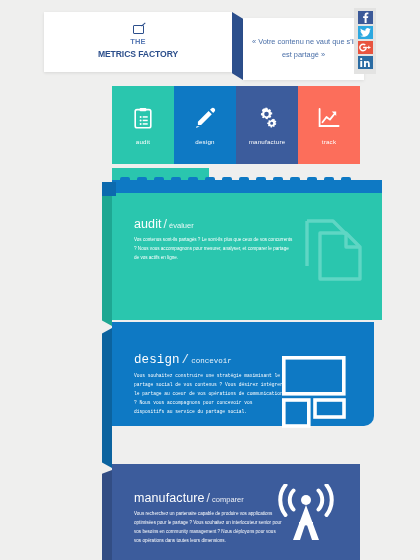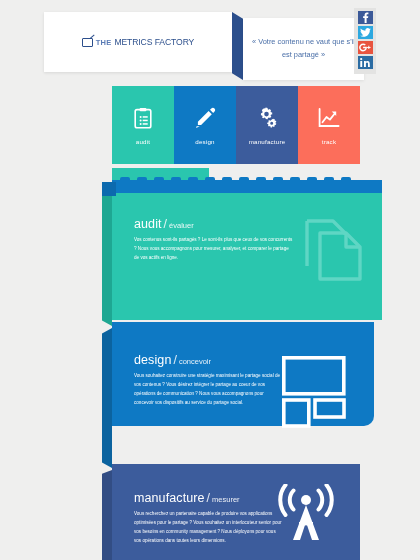--- a/index.html
+++ b/index.html
@@ -11,31 +11,31 @@
   }
   .stage{position:absolute;left:0;top:0;width:420px;height:560px;overflow:hidden;}
 
   
   .header-row{position:absolute;left:44px;top:12px;width:320px;height:60px;}
   .logo-card{
     position:absolute;left:0;top:0;width:188px;height:60px;background:#ffffff;
     display:flex;align-items:center;justify-content:center;
     box-shadow:0 1px 3px rgba(0,0,0,.10);
   }
-  .logo-wrap{display:flex;align-items:center;gap:3px;}
+  .logo-wrap{display:flex;align-items:center;gap:3px;flex-direction:column;}
   .logo-mark{
     width:9px;height:7px;border:1.4px solid #2c4f8c;border-radius:1px;
     position:relative;flex:none;
   }
   .logo-mark:after{
     content:"";position:absolute;right:-3px;top:-2.5px;width:5px;height:1.4px;
     background:#2c4f8c;transform:rotate(-40deg);
   }
   .logo-the{font-size:7.5px;font-weight:bold;color:#5a7bb5;letter-spacing:.2px;}
-  .logo-main{font-size:8.6px;font-weight:normal;color:#2c4f8c;letter-spacing:-.1px;}
+  .logo-main{font-size:8.6px;font-weight:bold;color:#2c4f8c;letter-spacing:-.1px;}
 
   .logo-shadow{
     position:absolute;left:188px;top:0;width:11px;height:68px;background:#2c4f8c;
     clip-path:polygon(0 0,100% 10%,100% 100%,0 90%);
   }
   .quote-card{
     position:absolute;left:199px;top:6px;width:121px;height:62px;background:#ffffff;
     display:flex;align-items:center;justify-content:center;
     box-shadow:0 1px 3px rgba(0,0,0,.08);
   }
@@ -87,21 +87,21 @@
   
   #panel-audit{left:112px;top:180px;width:270px;height:140px;}
   #panel-audit .panel-body{background:#2ac6ae;}
   #panel-audit .brick-top{background:#0e79c4;}
   #panel-audit .stud{background:#0e79c4;}
   #panel-audit .side-shadow{left:-10px;top:6px;width:10px;height:140px;background:#1ea792;
     clip-path:polygon(100% 0,100% 100%,0 96%,0 4%);}
   #panel-audit .left-nub{position:absolute;left:-10px;top:2px;width:14px;height:14px;background:#0c6aae;}
 
   
-  #panel-design{left:112px;top:322px;width:262px;height:104px;}
+  #panel-design{left:112px;top:322px;width:262px;height:104px;font-family:Liberation Mono, monospace;}
   #panel-design .panel-body{background:#0e79c4;border-radius:0 0 10px 0;}
   #panel-design .side-shadow{left:-10px;top:6px;width:10px;height:140px;background:#0b639f;
     clip-path:polygon(100% 0,100% 100%,0 96%,0 4%);}
 
   
   #panel-manufacture{left:112px;top:464px;width:248px;height:96px;}
   #panel-manufacture .panel-body{background:#3c5c9c;}
   #panel-manufacture .side-shadow{left:-10px;top:6px;width:10px;height:96px;background:#324d84;
     clip-path:polygon(100% 0,100% 100%,0 100%,0 4%);}
 
@@ -259,21 +259,21 @@
         </svg>
       </div>
     </div>
   </div>
 
   <div class="panel" id="panel-manufacture">
     <div class="side-shadow"></div>
     <div class="panel-body">
 
       <div class="p-title" style="left:22px;top:24px;">
-        <span class="big">manufacture</span><span class="slash">/</span><span class="small">mesurer</span>
+        <span class="big">manufacture</span><span class="slash">/</span><span class="small">comparer</span>
       </div>
 
       <div class="p-copy" style="left:22px;top:46px;width:150px;">Vous recherchez un partenaire capable de produire vos applications optimisées pour le partage ? Vous souhaitez un interlocuteur senior pour vos besoins en community management ? Nous déployons pour vous vos opérations dans toutes leurs dimensions.</div>
 
       <div class="p-art" style="right:24px;top:20px;">
         <svg width="60" height="58" viewBox="0 0 60 58">
           <path d="M17.5 6.5a14 14 0 000 19M42.5 6.5a14 14 0 010 19" fill="none" stroke="#fff" stroke-width="4" stroke-linecap="round"></path>
           <path d="M9.5 1a24 24 0 000 30M50.5 1a24 24 0 010 30" fill="none" stroke="#fff" stroke-width="4" stroke-linecap="round"></path>
           <circle cx="30" cy="16" r="5" fill="#fff"></circle>
           <path d="M30 21l13 35h-7l-6-18-6 18h-7z" fill="#fff"></path>

